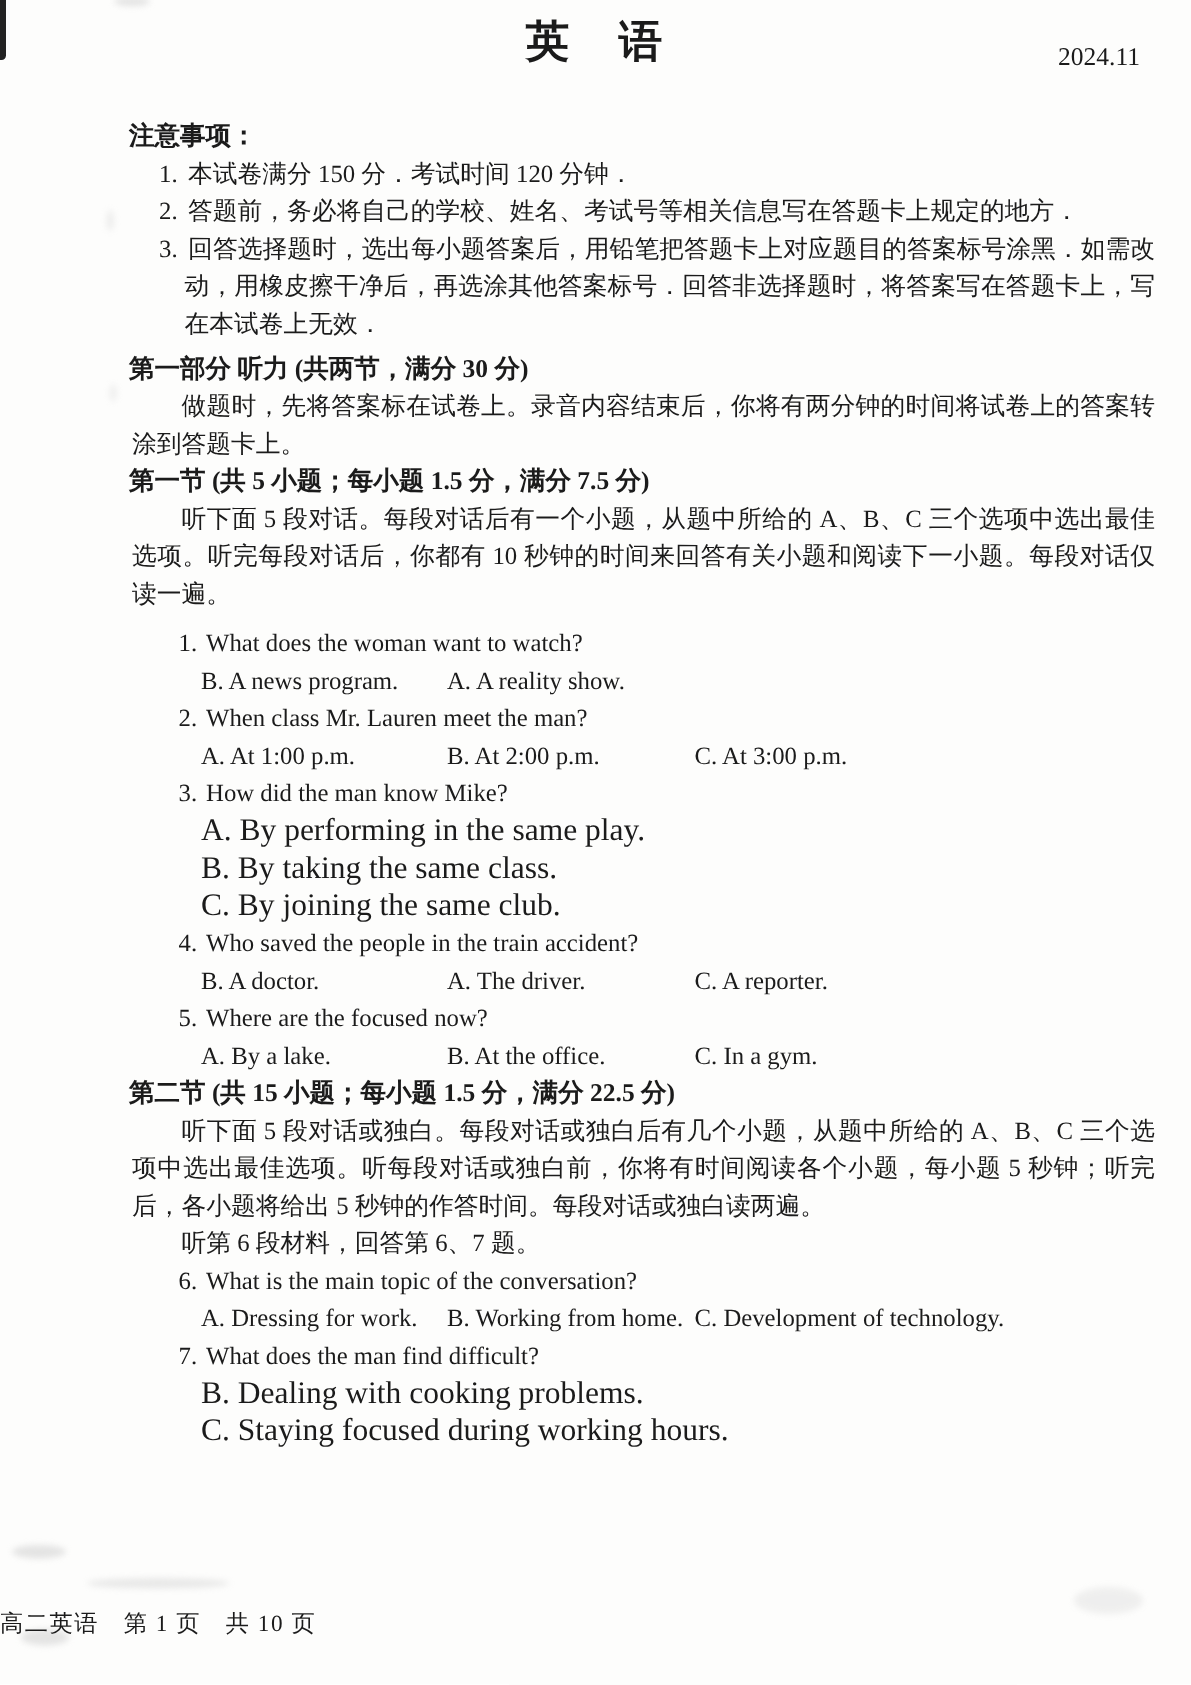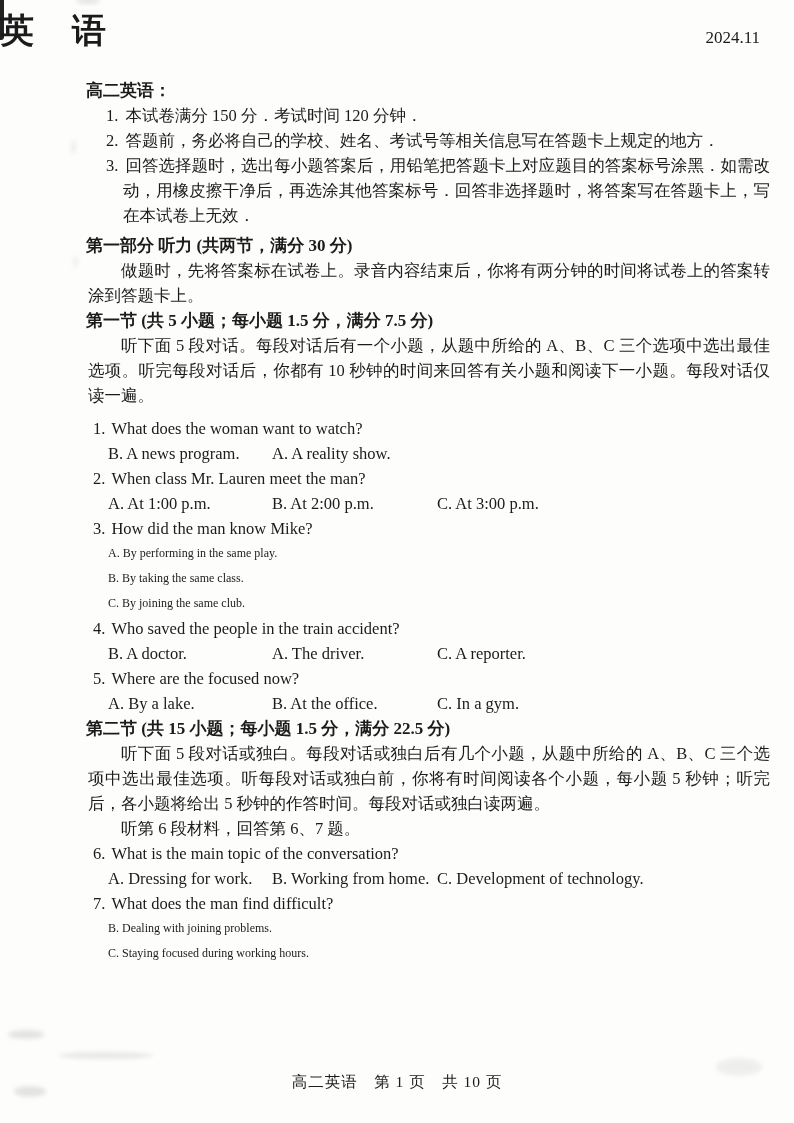--- a/index.html
+++ b/index.html
@@ -19,21 +19,22 @@
     padding-top: 56px;
     text-align: center;
     font-size: 22px;
     font-weight: 700;
     letter-spacing: 1px;
     line-height: 32px;
   }
   .subject-row { position: relative; height: 54px; margin-top: 6px; }
   .subject-title {
     position: absolute; left: 0; right: 0; top: 2px;
-    font-size: 34px;
+    text-align: center;
+    font-size: 29px;
     font-weight: 700;
     letter-spacing: 2px;
   }
   .exam-date { position: absolute; right: 34px; top: 22px; font-size: 17px; }
   .notice-heading {
     margin: 18px 0 0 86px;
     font-size: 17px;
     font-weight: 700;
     line-height: 25px;
   }
@@ -54,46 +55,46 @@
     line-height: 25px;
   }
   .section-heading { margin-top: 0; }
   .para {
     margin: 0 24px 0 88px;
     font-size: 16.5px;
     line-height: 25px;
     text-align: justify;
     text-indent: 2em;
   }
-  .questions { margin-top: 8px; }
+  .questions { margin-top: 8px; padding-left: 26px; }
   .q-line {
     margin: 0 24px 0 93px;
     font-size: 16.5px;
     line-height: 25px;
   }
   .q-line .q-num { margin-right: 6px; }
   .opts-inline {
     display: grid;
     grid-template-columns: 164px 165px auto;
     margin: 0 10px 0 108px;
     font-size: 16.5px;
     line-height: 25px;
   }
-  .opts-stacked { font-size: 12px; line-height: 25px; }
+  .opts-stacked { font-size: 21px; line-height: 25px; }
   .opts-stacked .opt { display: block; margin-left: 108px; }
   .material-note {
     margin: 0 24px 0 88px;
     text-indent: 2em;
     font-size: 16.5px;
     line-height: 25px;
   }
   .page-footer {
     position: absolute;
     left: 0; right: 0; bottom: 30px;
-    text-align: center;
+    text-align: left;
     font-size: 15.5px;
     letter-spacing: 1px;
   }
   
   .corner-sliver {
     position: absolute; left: 0; top: 0; width: 4px; height: 40px;
     background: #222; border-radius: 0 0 3px 0;
   }
   .artifact {
     position: absolute; background: #cfcfcf;
@@ -120,21 +121,21 @@
   <div class="artifact a5"></div>
   <div class="artifact a6"></div>
   <div class="artifact a7"></div>
 
 
   <div class="subject-row">
     <div class="subject-title">英　语</div>
     <div class="exam-date">2024.11</div>
   </div>
 
-  <div class="notice-heading">高二英语：</div>
+  <div class="notice-heading">注意事项：</div>
 
   <div class="notice-list">
     <div class="notice-item">
       <span class="num">1.</span><span>本试卷满分 150 分．考试时间 120 分钟．</span>
     </div>
     <div class="notice-item">
       <span class="num">2.</span><span>答题前，务必将自己的学校、姓名、考试号等相关信息写在答题卡上规定的地方．</span>
     </div>
     <div class="notice-item">
       <span class="num">3.</span><span>回答选择题时，选出每小题答案后，用铅笔把答题卡上对应题目的答案标号涂黑．如需改动，用橡皮擦干净后，再选涂其他答案标号．回答非选择题时，将答案写在答题卡上，写在本试卷上无效．</span>
@@ -219,21 +220,21 @@
         <span class="opt">B. Working from home.</span>
         <span class="opt">C. Development of technology.</span>
       </div>
     </div>
 
     <div class="question">
       <div class="q-line">
         <span class="q-num">7.</span><span>What does the man find difficult?</span>
       </div>
       <div class="opts-stacked">
-        <span class="opt">B. Dealing with joining problems.</span>
+        <span class="opt">B. Dealing with cooking problems.</span>
         <span class="opt">C. Staying focused during working hours.</span>
       </div>
     </div>
   </div>
 
   <div class="page-footer">高二英语　第 1 页　共 10 页</div>
 
 </div>
 
 </body></html>

